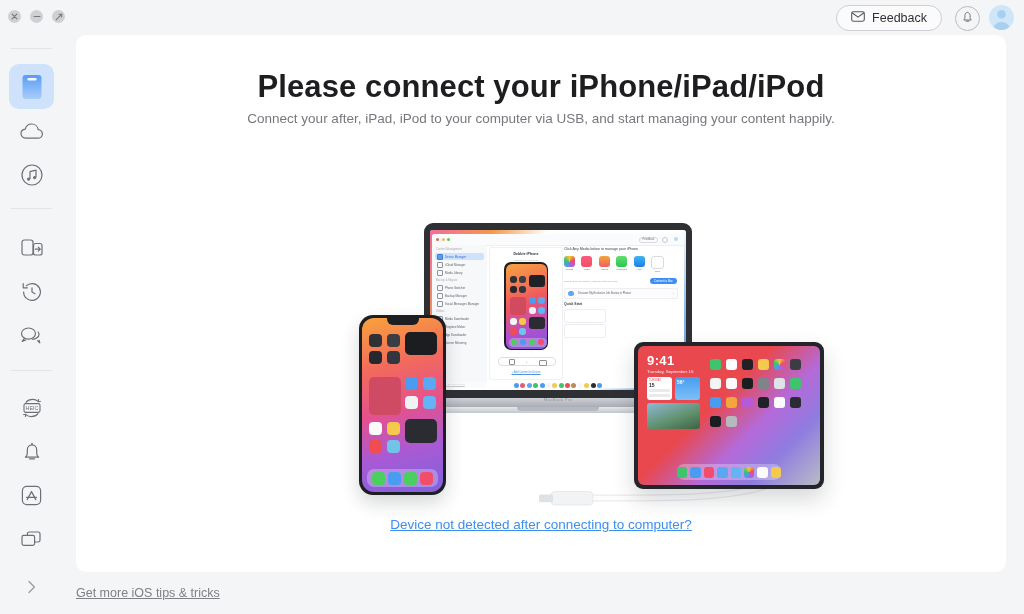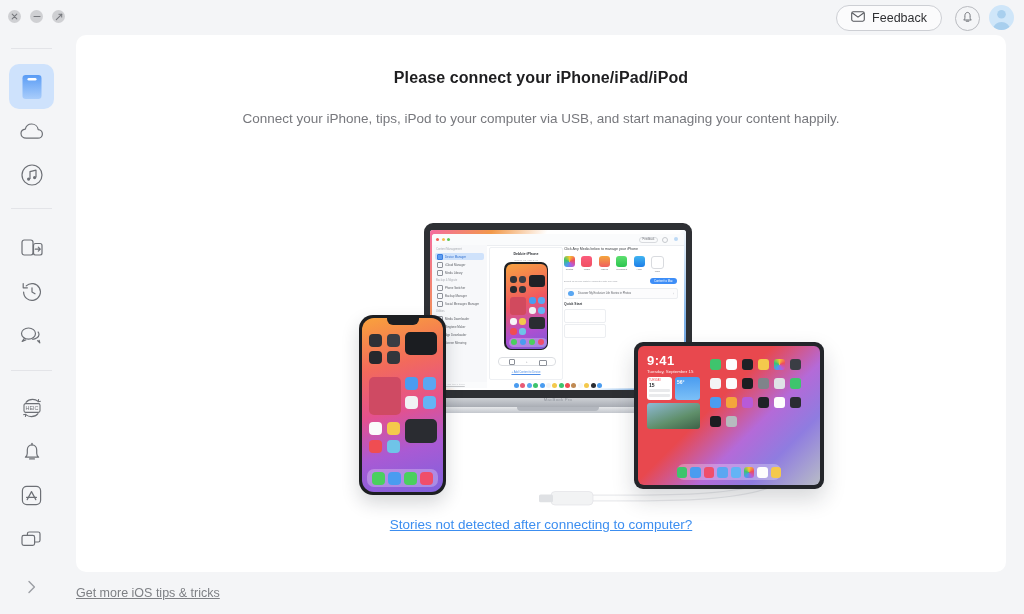--- a/index.html
+++ b/index.html
@@ -51,21 +51,21 @@
     display:flex;align-items:flex-end;justify-content:center;
   }
 
   
   .card{
     position:absolute;left:76px;top:35px;width:930px;height:537px;
     background:#ffffff;border-radius:10px;
   }
   .title{
     position:absolute;left:0;right:0;top:34px;text-align:center;
-    font-size:16px;color:#1e1e20;font-weight:bold;letter-spacing:.1px;
+    font-size:31px;color:#1e1e20;font-weight:bold;letter-spacing:.1px;
   }
   .subtitle{
     position:absolute;left:0;right:0;top:76px;text-align:center;
     font-size:13.5px;color:#77787d;
   }
   .cta{
     position:absolute;left:0;right:0;top:482px;text-align:center;
     font-size:13.5px;color:#3c8ef0;text-decoration:underline;
   }
   .tips{
@@ -324,21 +324,21 @@
       <svg width="25" height="25" viewBox="0 0 25 25">
         <circle cx="12.5" cy="9.2" r="4.3" fill="#a8cfee"></circle>
         <path d="M3.6 25c.9-5.1 4.5-8 8.9-8s8 2.9 8.9 8Z" fill="#a8cfee"></path>
       </svg>
     </div>
   </div>
 
   <div class="card">
 
     <div class="title">Please connect your iPhone/iPad/iPod</div>
-    <div class="subtitle">Connect your iPhone, tips, iPod to your computer via USB, and start managing your content happily.</div>
+    <div class="subtitle">Connect your after, iPad, iPod to your computer via USB, and start managing your content happily.</div>
 
     <div class="illus">
 
       <svg class="cable" width="300" height="70" viewBox="0 0 300 70">
         <path d="M62 38 C130 38 215 40 250 20 C275 6 272 -4 250 -8" fill="none" stroke="#e9eaec" stroke-width="7" stroke-linecap="round"></path>
         <path d="M62 38 C130 38 215 40 250 20 C275 6 272 -4 250 -8" fill="none" stroke="#fdfdfd" stroke-width="4.6" stroke-linecap="round"></path>
         <rect x="22" y="31.5" width="42" height="13.5" rx="4" fill="#f2f3f4" stroke="#e2e3e6" stroke-width=".7"></rect>
         <rect x="10" y="34.5" width="14" height="7.8" rx="1.6" fill="#dfe1e4"></rect>
       </svg>
 
@@ -588,17 +588,17 @@
             <span class="gi" style="position:relative;width:11px;height:11px;background:#5aa7f2"></span>
             <span class="gi" style="position:relative;width:11px;height:11px;background:#63b4f5"></span>
             <span class="gi" style="position:relative;width:11px;height:11px;background:conic-gradient(#f8c630,#ef4f5a,#b85ad8,#4a9cf0,#3ec46d,#f8c630)"></span>
             <span class="gi" style="position:relative;width:11px;height:11px;background:#fdfdfd"></span>
             <span class="gi" style="position:relative;width:11px;height:11px;background:#f4c94c"></span>
           </span>
         </div>
       </div>
     </div>
 
-    <a class="cta" href="#">Stories not detected after connecting to computer?</a>
+    <a class="cta" href="#">Device not detected after connecting to computer?</a>
   </div>
 
   <a class="tips" href="#">Get more iOS tips &amp; tricks</a>
 </div>
 
 </body></html>

